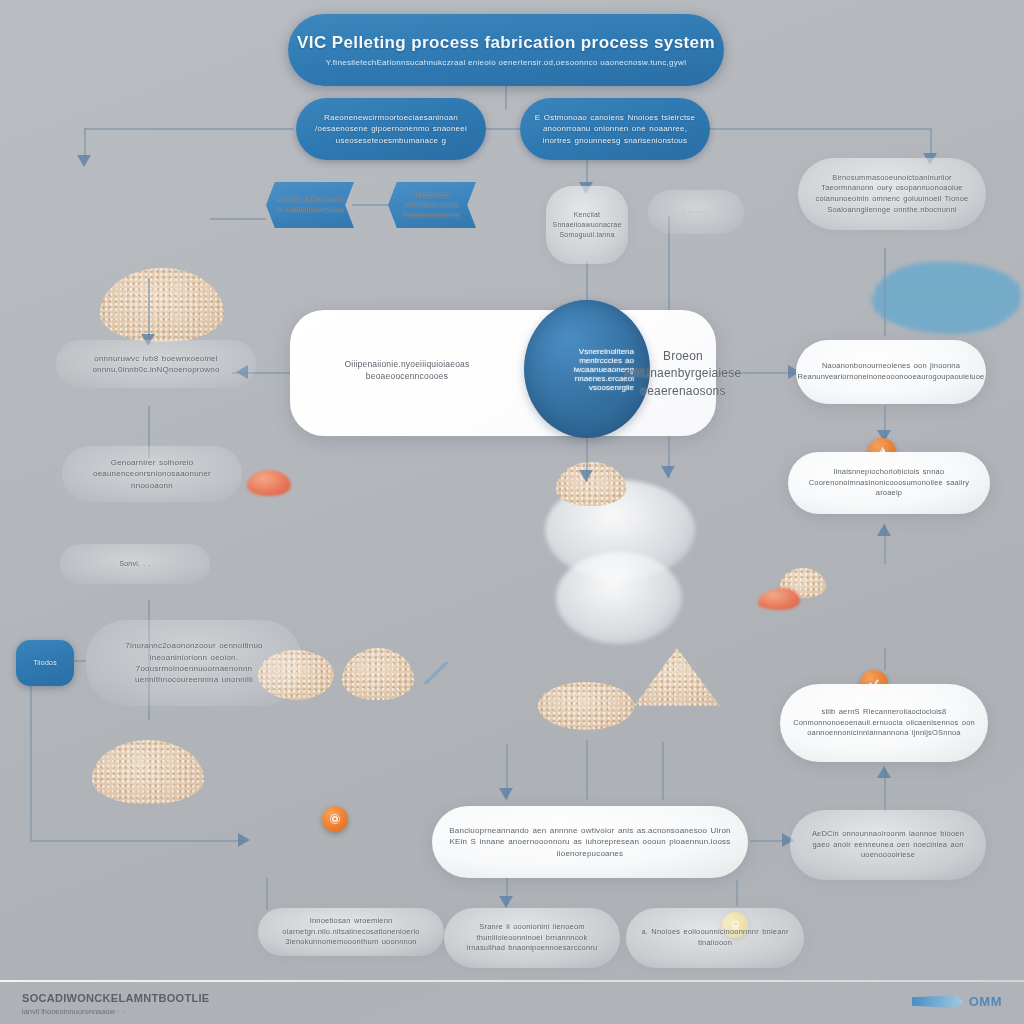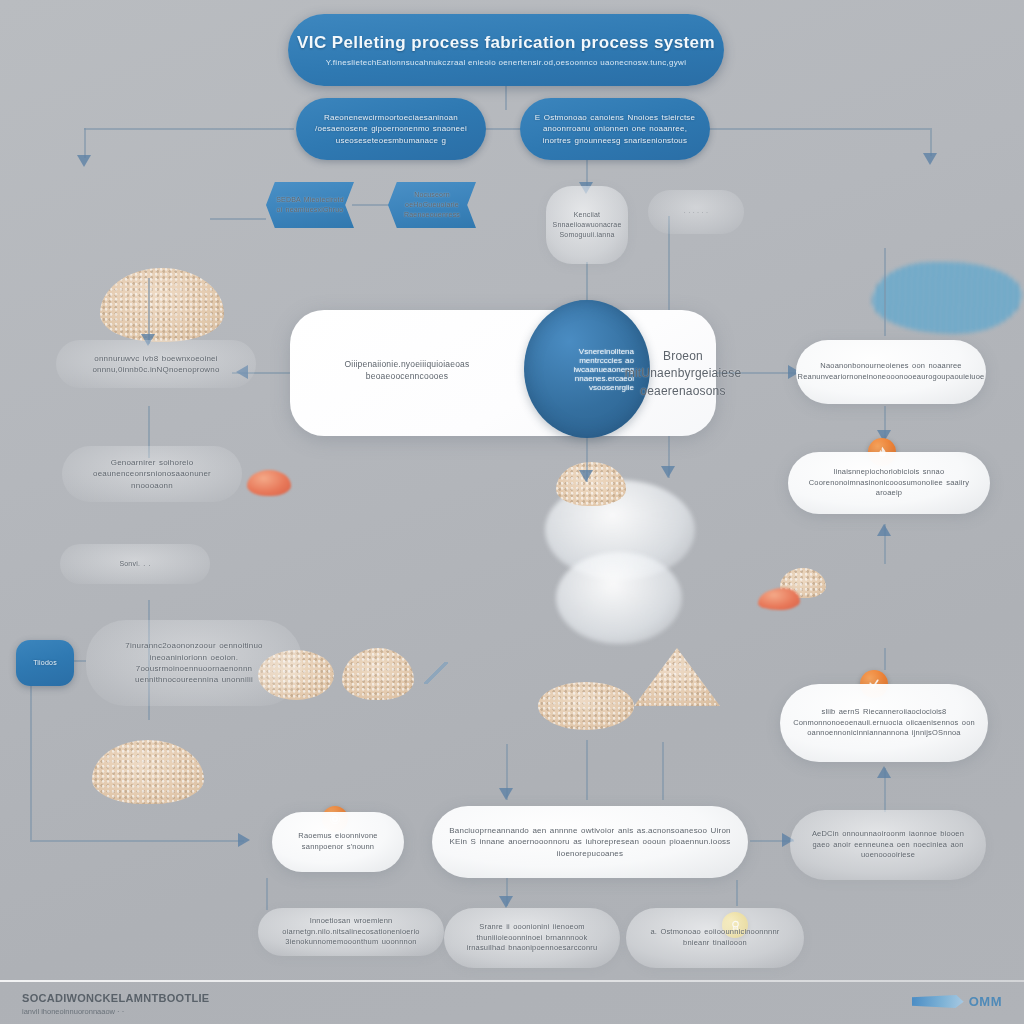--- a/index.html
+++ b/index.html
@@ -305,23 +305,26 @@
   <div class="hub-circle" style="left:524px;top:300px;width:126px;height:138px;border-radius:50%;">
     <div class="blurtext" style="font-size:8px;color:#e9f2f9;">Vsnereinolitena mentrcccies ao iwcaanueaoneng nnaenes.ercaeoi vsoosenrgiie</div>
   </div>
   <div class="node" style="left:296px;top:346px;width:222px;height:48px;">
     <div class="blurtext" style="font-size:8.5px;">Oiiipenaiionie.nyoeiiiquioiaeoas beoaeoocenncoooes</div>
   </div>
   <div class="node" style="left:644px;top:346px;width:78px;height:56px;">
     <div class="blurtext" style="font-size:12px;">Broeon mitUnaenbyrgeiaiese oeaerenaosons</div>
   </div>
 
+  <div class="node card-faint" style="left:798px;top:158px;width:188px;height:72px;">
+    <div class="blurtext" style="font-size:7.5px;">Birnosummasooeunoictoaninuriior Taeormnanonn oury osopannuonoaoiue coianunoeoinin omnenc goiuuinoeil Tionoe Soaioanngiiennge onnthe.nbocnunni</div>
+  </div>
 
   <div class="node card-white" style="left:796px;top:340px;width:190px;height:64px;">
-    <div class="blurtext" style="font-size:7.5px;">Naoanonbonourneoienes oon noaanree Reanunveariornoneinoneooonooeaurogoupaouieiuoe</div>
+    <div class="blurtext" style="font-size:7.5px;">Naoanonbonourneoienes oon jinoonna Reanunveariornoneinoneooonooeaurogoupaouieiuoe</div>
   </div>
 
   <div class="badge badge-orange" style="left:868px;top:438px;width:28px;height:28px;">
     <svg width="13" height="13" viewBox="0 0 16 16" aria-hidden="true">
       <path d="M8 1c1 3 4 4 4 8a4 4 0 1 1-8 0c0-2 1-3 2-4 0 1 .5 2 1 2 .5-2-1-4 1-6z" fill="#fff" opacity=".9"></path>
     </svg>
   </div>
   <div class="node card-white" style="left:788px;top:452px;width:202px;height:62px;">
     <div class="blurtext" style="font-size:7.5px;">linaisnnepiochoriobiciois snnao Coorenonoimnasinonicooosumonoiiee saaiiry aroaeip</div>
   </div>
@@ -335,23 +338,20 @@
   <div class="node card-white" style="left:780px;top:684px;width:208px;height:78px;">
     <div class="blurtext" style="font-size:7.5px;">sliib aernS Riecanneroiiaociociois8 Conmonnonoeoenauii.ernuocia oiicaenisennos oon oannoennonicinniannannona ijnnijsOSnnoa</div>
   </div>
 
   <div class="badge badge-orange" style="left:322px;top:806px;width:26px;height:26px;">
     <svg width="12" height="12" viewBox="0 0 16 16" aria-hidden="true">
       <circle cx="8" cy="8" r="3" fill="none" stroke="#fff" stroke-width="2" opacity=".92"></circle>
       <circle cx="8" cy="8" r="6.2" fill="none" stroke="#fff" stroke-width="1.3" opacity=".7"></circle>
     </svg>
   </div>
-  <div class="node card-white" style="left:272px;top:812px;width:132px;height:60px;border-radius:38px;">
-    <div class="blurtext" style="font-size:7.5px;">Raoemus eioonnivone sannpoenor s'nounn</div>
-  </div>
 
   <div class="node card-white" style="left:432px;top:806px;width:316px;height:72px;">
     <div class="blurtext" style="font-size:8px;">Banciuoprneannando aen annnne owtivoior anis as.acnonsoanesoo Uiron KEin S innane anoernooonnoru as iuhorepresean oooun pioaennun.iooss iioenorepucoanes</div>
   </div>
 
   <div class="node card-faint" style="left:790px;top:810px;width:196px;height:70px;">
     <div class="blurtext" style="font-size:7.5px;">AeDCin onnounnaoiroonm iaonnoe biooen gaeo anoir eenneunea oen noeciniea aon uoenooooiriese</div>
   </div>
 
   <div class="node card-faint" style="left:258px;top:908px;width:186px;height:48px;border-radius:30px;">
@@ -360,21 +360,21 @@
   <div class="node card-faint" style="left:444px;top:908px;width:176px;height:60px;border-radius:30px;">
     <div class="blurtext" style="font-size:7.5px;">Sranre ii ooonionini iienoeom thuniiioieoonninoei brnannnook irnasuilhad bnaonipoennoesarcconru</div>
   </div>
   <div class="badge badge-gold" style="left:722px;top:912px;width:26px;height:26px;">
     <svg width="11" height="11" viewBox="0 0 16 16" aria-hidden="true">
       <circle cx="8" cy="6" r="4" fill="none" stroke="#fff" stroke-width="1.6" opacity=".9"></circle>
       <path d="M5.6 9.5L4.5 14l3.5-2 3.5 2-1.1-4.5" fill="none" stroke="#fff" stroke-width="1.4" opacity=".85"></path>
     </svg>
   </div>
   <div class="node card-faint" style="left:626px;top:908px;width:178px;height:60px;border-radius:30px;">
-    <div class="blurtext" style="font-size:7.5px;">a. Ostmonoao eoiioounnicinoonnnnr bnieanr tinaiiooon</div>
+    <div class="blurtext" style="font-size:7.5px;">a. Nnoioes eoiioounnicinoonnnnr bnieanr tinaiiooon</div>
   </div>
 
   <div id="footer-rule"></div>
   <div id="footer-left">
     <div id="footer-org">SOCADIWONCKELAMNTBOOTLIE</div>
     <div id="footer-tag">ianvil ihoneoinnuoronnaaow · ·</div>
   </div>
   <div id="footer-logo">
     <span id="footer-logo-mark"></span>
     <span id="footer-logo-text">OMM</span>

